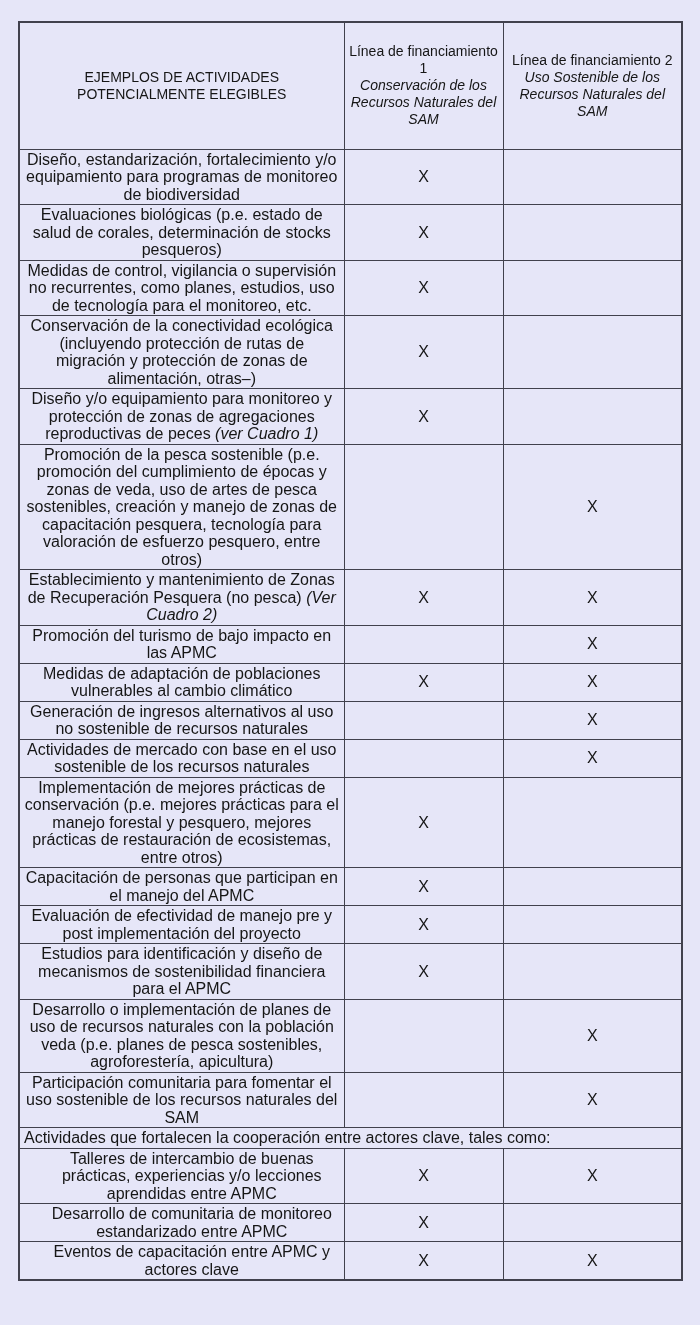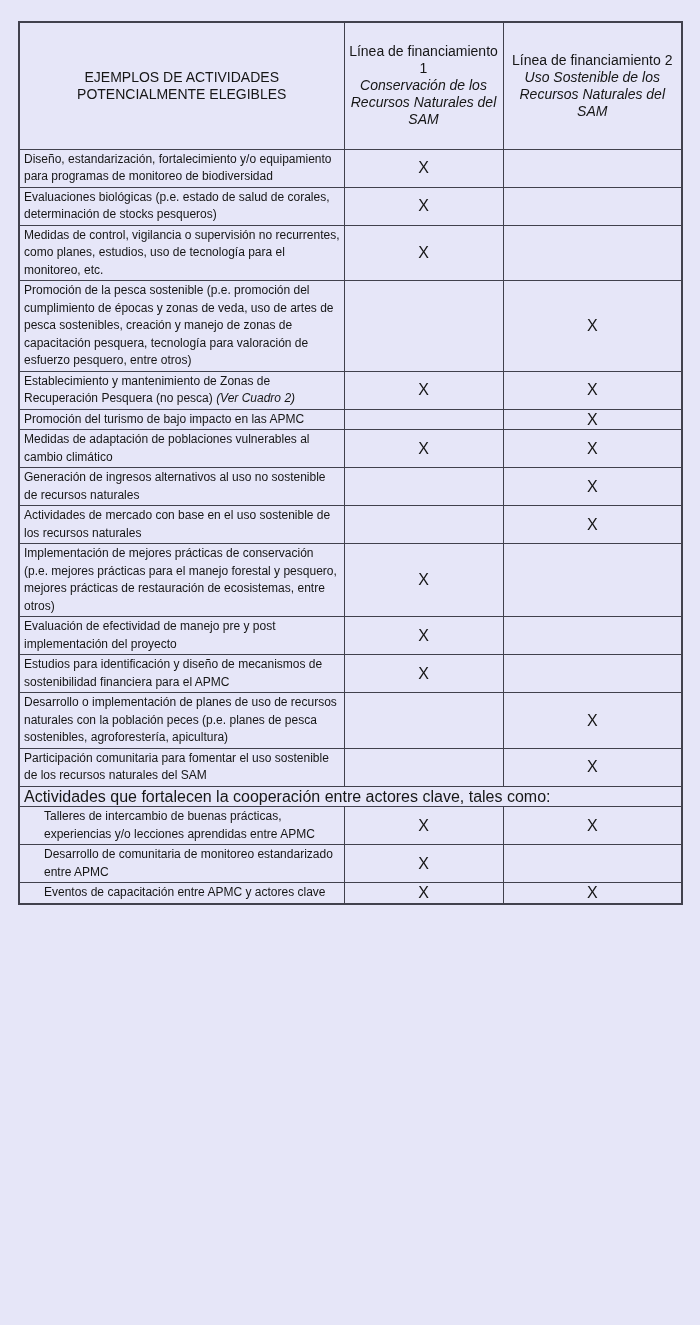--- a/index.html
+++ b/index.html
@@ -31,23 +31,23 @@
   tr.header-row{height:127px;}
   th{
     font-size:14px;
     font-weight:normal;
     text-align:center;
     line-height:17px;
     padding:2px 3px;
   }
   th .subtitle{font-style:italic;}
   td.activity-cell{
-    font-size:12px;
+    font-size:16px;
     line-height:17.5px;
-    text-align:left;
+    text-align:center;
     vertical-align:middle;
   }
   td.activity-cell .note{font-style:italic;}
   td.activity-cell.indent{padding-left:24px;}
   td.mark-cell{
     font-size:16px;
     text-align:center;
     vertical-align:middle;
     line-height:17.5px;
   }
@@ -90,20 +90,30 @@
         <td class="activity-cell"><span>Evaluaciones biológicas (p.e. estado de salud de corales, determinación de stocks pesqueros)</span></td>
         <td class="mark-cell">X</td>
         <td class="mark-cell"></td>
       </tr>
       <tr>
         <td class="activity-cell"><span>Medidas de control, vigilancia o supervisión no recurrentes, como planes, estudios, uso de tecnología para el monitoreo, etc.</span></td>
         <td class="mark-cell">X</td>
         <td class="mark-cell"></td>
       </tr>
       <tr>
+        <td class="activity-cell"><span>Conservación de la conectividad ecológica (incluyendo protección de rutas de migración y protección de zonas de alimentación, otras–)</span></td>
+        <td class="mark-cell">X</td>
+        <td class="mark-cell"></td>
+      </tr>
+      <tr>
+        <td class="activity-cell"><span>Diseño y/o equipamiento para monitoreo y protección de zonas de agregaciones reproductivas de peces</span> <span class="note">(ver Cuadro 1)</span></td>
+        <td class="mark-cell">X</td>
+        <td class="mark-cell"></td>
+      </tr>
+      <tr>
         <td class="activity-cell"><span>Promoción de la pesca sostenible (p.e. promoción del cumplimiento de épocas y zonas de veda, uso de artes de pesca sostenibles, creación y manejo de zonas de capacitación pesquera, tecnología para valoración de esfuerzo pesquero, entre otros)</span></td>
         <td class="mark-cell"></td>
         <td class="mark-cell">X</td>
       </tr>
       <tr>
         <td class="activity-cell"><span>Establecimiento y mantenimiento de Zonas de Recuperación Pesquera (no pesca)</span> <span class="note">(Ver Cuadro 2)</span></td>
         <td class="mark-cell">X</td>
         <td class="mark-cell">X</td>
       </tr>
       <tr>
@@ -125,31 +135,36 @@
         <td class="activity-cell"><span>Actividades de mercado con base en el uso sostenible de los recursos naturales</span></td>
         <td class="mark-cell"></td>
         <td class="mark-cell">X</td>
       </tr>
       <tr>
         <td class="activity-cell"><span>Implementación de mejores prácticas de conservación (p.e. mejores prácticas para el manejo forestal y pesquero, mejores prácticas de restauración de ecosistemas, entre otros)</span></td>
         <td class="mark-cell">X</td>
         <td class="mark-cell"></td>
       </tr>
       <tr>
+        <td class="activity-cell"><span>Capacitación de personas que participan en el manejo del APMC</span></td>
+        <td class="mark-cell">X</td>
+        <td class="mark-cell"></td>
+      </tr>
+      <tr>
         <td class="activity-cell"><span>Evaluación de efectividad de manejo pre y post implementación del proyecto</span></td>
         <td class="mark-cell">X</td>
         <td class="mark-cell"></td>
       </tr>
       <tr>
         <td class="activity-cell"><span>Estudios para identificación y diseño de mecanismos de sostenibilidad financiera para el APMC</span></td>
         <td class="mark-cell">X</td>
         <td class="mark-cell"></td>
       </tr>
       <tr>
-        <td class="activity-cell"><span>Desarrollo o implementación de planes de uso de recursos naturales con la población peces (p.e. planes de pesca sostenibles, agroforestería, apicultura)</span></td>
+        <td class="activity-cell"><span>Desarrollo o implementación de planes de uso de recursos naturales con la población veda (p.e. planes de pesca sostenibles, agroforestería, apicultura)</span></td>
         <td class="mark-cell"></td>
         <td class="mark-cell">X</td>
       </tr>
       <tr>
         <td class="activity-cell"><span>Participación comunitaria para fomentar el uso sostenible de los recursos naturales del SAM</span></td>
         <td class="mark-cell"></td>
         <td class="mark-cell">X</td>
       </tr>
       <tr>
         <td colspan="3" class="section-cell">Actividades que fortalecen la cooperación entre actores clave, tales como:</td>

